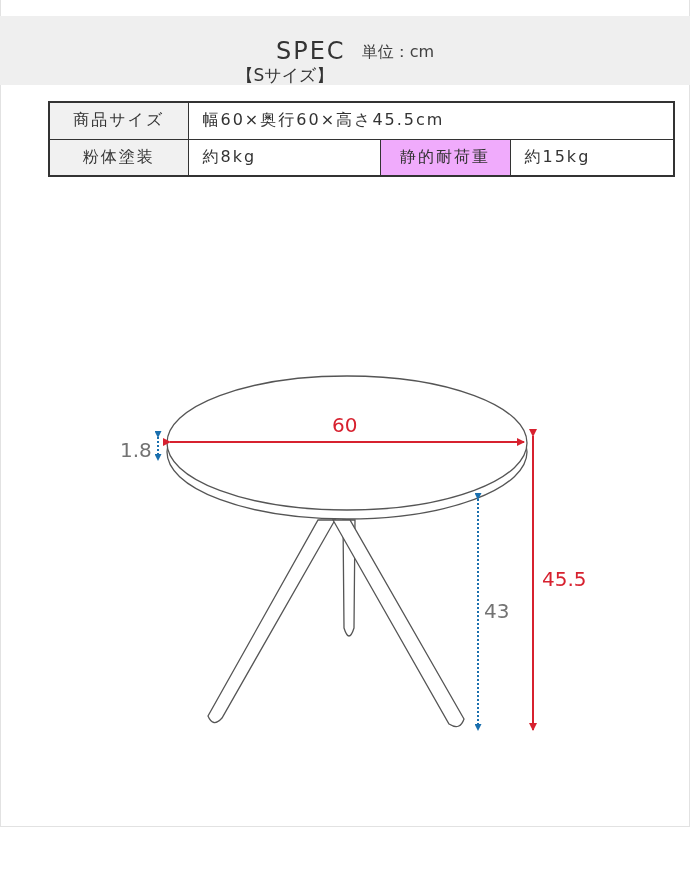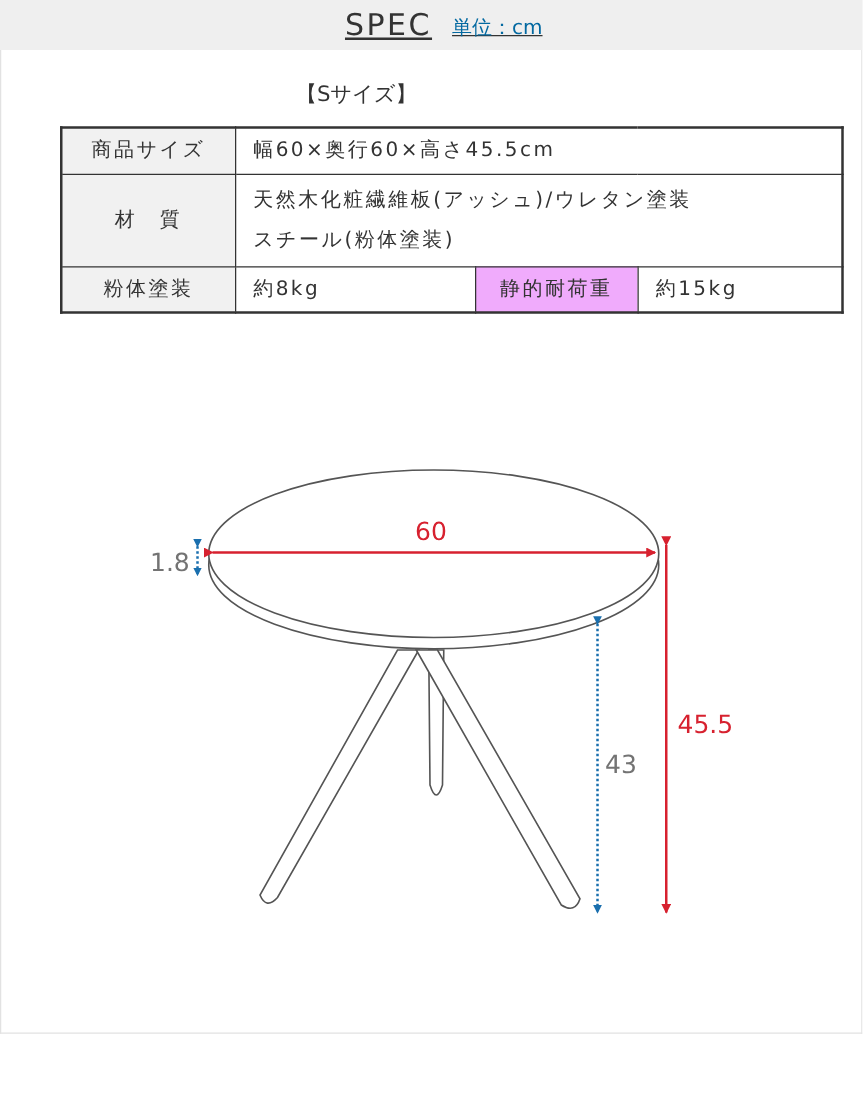--- a/index.html
+++ b/index.html
@@ -4,25 +4,25 @@
 <style>
   * { box-sizing: border-box; margin: 0; padding: 0; }
   html, body { width: 690px; height: 878px; background: #ffffff; overflow: hidden; }
   body { font-family: "DejaVu Sans", sans-serif; color: #333333; position: relative; }
 
   .frame {
     position: absolute; left: 0; top: 0; width: 690px; height: 827px;
     border: 1px solid #e2e2e2; border-top: none; background: #fff;
   }
   .header {
-    position: absolute; left: 0; top: 0; width: 690px; height: 40px;
-    background: #efefef; display: flex; align-items: center; justify-content: center; text-decoration: underline;
+    position: absolute; left: 0; top: 16px; width: 690px; height: 69px;
+    background: #efefef; display: flex; align-items: center; justify-content: center;
   }
   .header .title { font-family: "DejaVu Sans", sans-serif; font-size: 24px; letter-spacing: 2px; color: #333; margin-left: 20px; }
-  .header .unit { font-size: 16px; color: #0369a1; margin-left: 16px; margin-top: 4px; }
+  .header .unit { font-size: 16px; color: #404040; margin-left: 16px; margin-top: 4px; }
 
   .size-label {
     position: absolute; left: 0; top: 64px; width: 570px; text-align: center;
     font-size: 17px; color: #333;
   }
 
   table.spec {
     position: absolute; left: 48px; top: 101px; width: 627px;
     border-collapse: collapse; border: 2px solid #333;
     font-size: 16px; letter-spacing: 2px;
@@ -49,27 +49,20 @@
   <span class="unit">単位：cm</span>
 </div>
 
 <div class="size-label">【Sサイズ】</div>
 
 <table class="spec">
   <tbody>
       <tr>
     <td class="label">商品サイズ</td>
     <td class="value" colspan="3">幅60×奥行60×高さ45.5cm</td>
-  </tr>
-  <tr class="tall">
-    <td class="label">材　質</td>
-    <td class="value" colspan="3">
-      <span class="line">天然木化粧繊維板(アッシュ)/ウレタン塗装</span>
-      <span class="line">スチール(粉体塗装)</span>
-    </td>
   </tr>
   <tr>
     <td class="label">粉体塗装</td>
     <td class="value" style="width:192px">約8kg</td>
     <td class="label-inner">静的耐荷重</td>
     <td class="value">約15kg</td>
   </tr>
 </tbody>
   </table>
 

